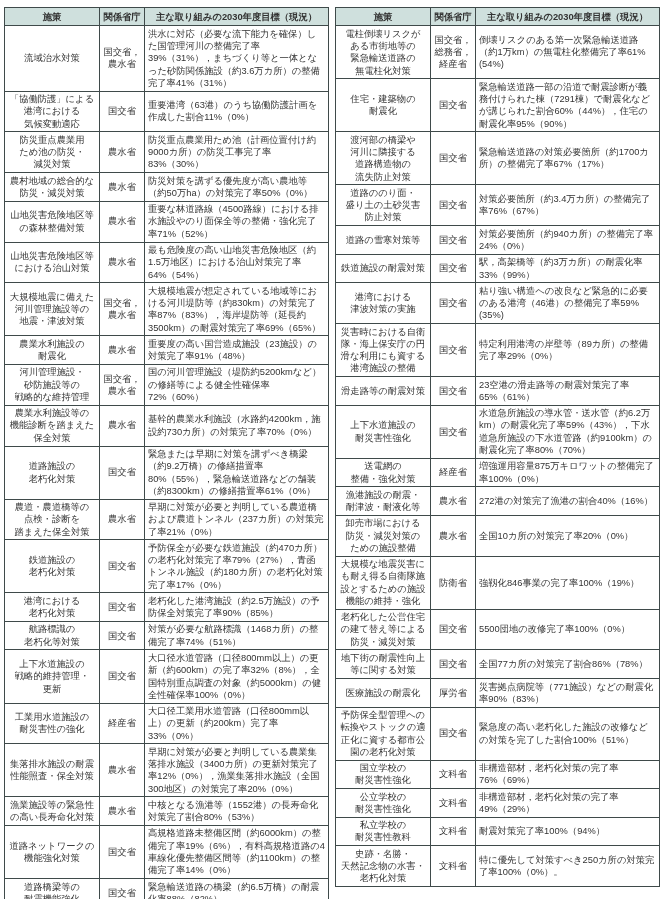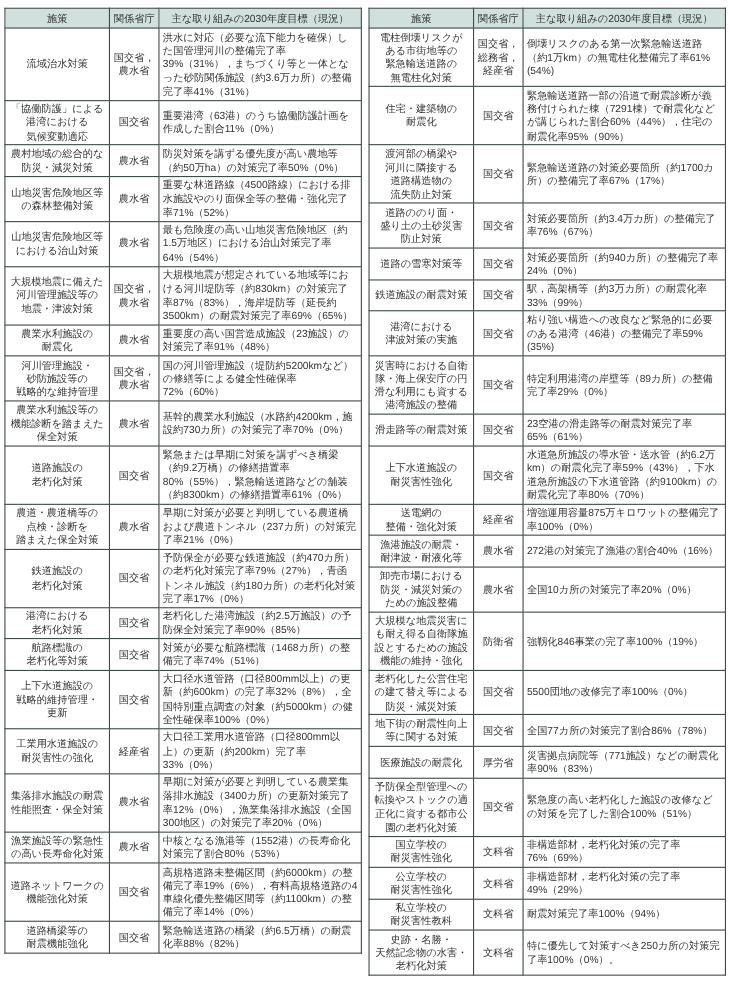--- a/index.html
+++ b/index.html
@@ -34,21 +34,21 @@
     color:var(--text);
     font-size:9.3px;
     line-height:1.32;
     padding:1.5px 3px;
     vertical-align:middle;
     overflow:hidden;
   }
   th{
     background:var(--header-bg);
     text-align:center;
-    font-weight:normal;
+    font-weight:bold;
     padding:2.5px 2px;
   }
   th.c-measure{width:95px;}
   th.c-agency{width:45px;}
   td.c-measure{white-space:pre-line;text-align:center;}
   td.c-agency{text-align:center;white-space:pre-line;margin-left:41px;}
   td.c-target{text-align:left;}
 </style>
 </head>
 <body>
@@ -71,20 +71,27 @@
           <td class="c-target">洪水に対応（必要な流下能力を確保）した国管理河川の整備完了率39%（31%），まちづくり等と一体となった砂防関係施設（約3.6万カ所）の整備完了率41%（31%）</td>
         </tr>
         <tr>
           <td class="c-measure">「協働防護」による
 港湾における
 気候変動適応</td>
           <td class="c-agency">国交省</td>
           <td class="c-target">重要港湾（63港）のうち協働防護計画を作成した割合11%（0%）</td>
         </tr>
         <tr>
+          <td class="c-measure">防災重点農業用
+ため池の防災・
+減災対策</td>
+          <td class="c-agency">農水省</td>
+          <td class="c-target">防災重点農業用ため池（計画位置付け約9000カ所）の防災工事完了率83%（30%）</td>
+        </tr>
+        <tr>
           <td class="c-measure">農村地域の総合的な
 防災・減災対策</td>
           <td class="c-agency">農水省</td>
           <td class="c-target">防災対策を講ずる優先度が高い農地等（約50万ha）の対策完了率50%（0%）</td>
         </tr>
         <tr>
           <td class="c-measure">山地災害危険地区等
 の森林整備対策</td>
           <td class="c-agency">農水省</td>
           <td class="c-target">重要な林道路線（4500路線）における排水施設やのり面保全等の整備・強化完了率71%（52%）</td>

